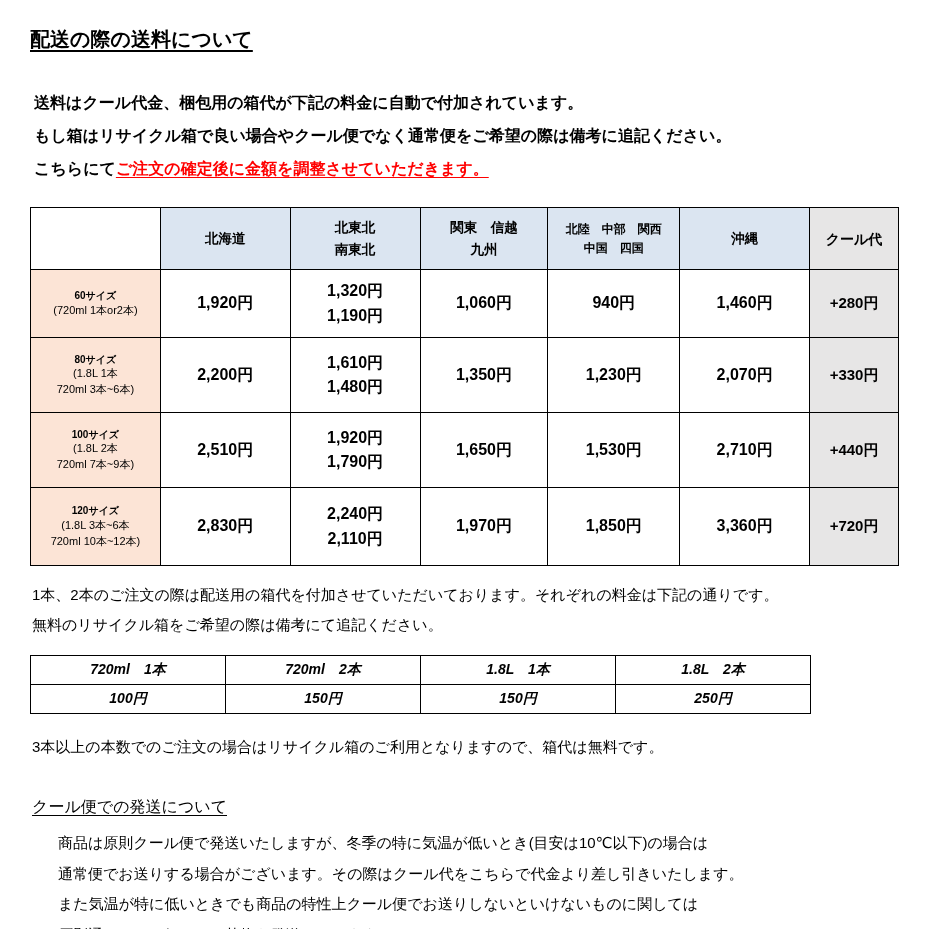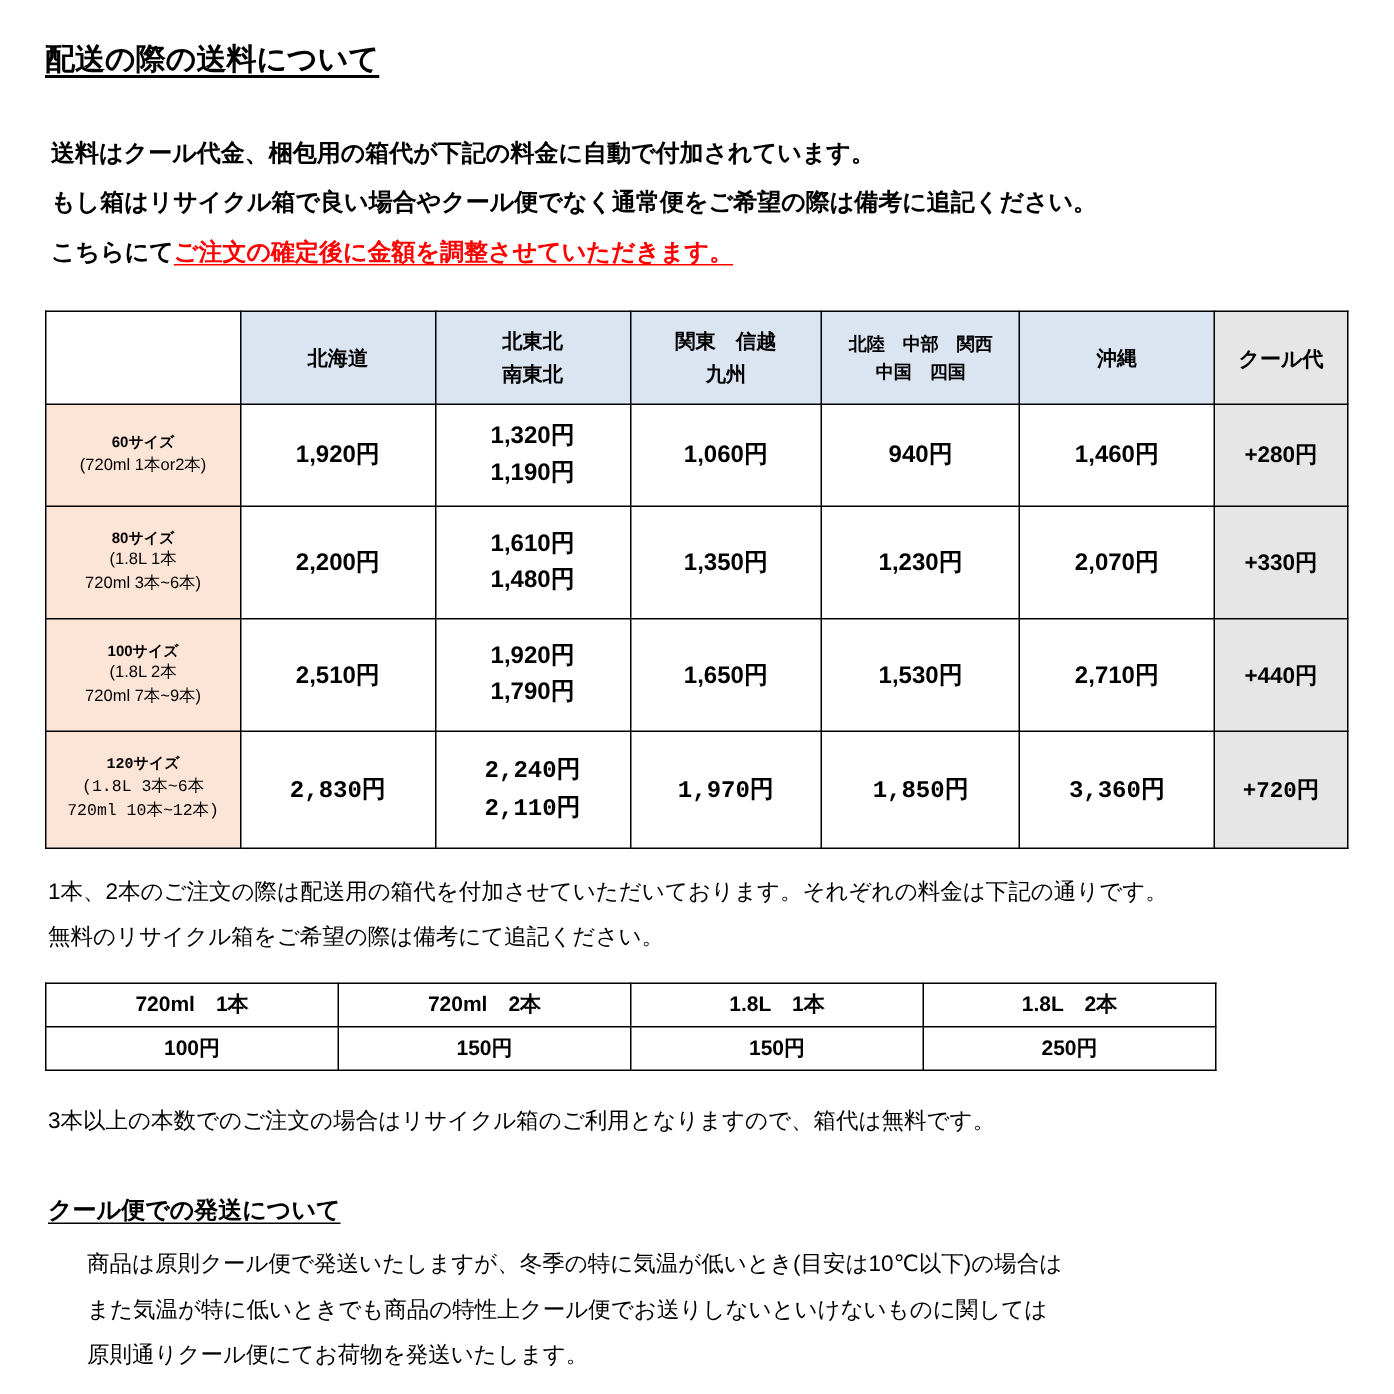--- a/index.html
+++ b/index.html
@@ -51,21 +51,21 @@
     font-size:13.5px;
     height:62px;
     line-height:1.6;
   }
   table.main th.corner{background:#ffffff;}
   table.main th.small{font-size:12px;}
   table.main th.cool-h{background:var(--cool-bg,#e7e6e6);font-size:14px;}
   .r60 td{height:68px;}
   .r80 td{height:75px;}
   .r100 td{height:75px;}
-  .r120 td{height:78px;font-family:Liberation Mono, monospace;}
+  .r120 td{height:78px;}
   td.size-cell{
     background:var(--size-bg,#fce4d6);
     text-align:left;
     padding-left:6px;
   }
   .size-label{font-weight:bold;font-size:10px;line-height:1.35;}
   .size-note{font-size:11px;line-height:1.45;}
   td.price{font-weight:bold;font-size:16px;}
   td.price .line{line-height:1.55;}
   td.cool{background:var(--cool-bg,#e7e6e6);font-weight:bold;font-size:15px;}
@@ -76,31 +76,32 @@
     margin:14px 0 16px 2px;
   }
 
   table.box td{
     border:1px solid #000;
     width:195px;
     height:29px;
     text-align:center;
     font-weight:bold;
     font-size:14px;
+    font-style:italic;
   }
 
   .recycle-note{
     font-size:15px;
     margin:24px 0 0 2px;
   }
 
   .cool-section{margin-top:40px;}
   .cool-heading{
     font-size:16px;
-    font-weight:bold;
+    font-weight:normal;
     text-decoration:underline;
     text-underline-offset:3px;
     margin:0 0 10px 2px;
   }
   .cool-body{
     font-size:15px;
     line-height:2.05;
     margin-left:28px;
   }
 </style>
@@ -243,18 +244,19 @@
       </tr>
     </tbody>
   </table>
 
   <div class="recycle-note">3本以上の本数でのご注文の場合はリサイクル箱のご利用となりますので、箱代は無料です。</div>
 
   <div class="cool-section">
     <div class="cool-heading">クール便での発送について</div>
     <div class="cool-body">
       <div>商品は原則クール便で発送いたしますが、冬季の特に気温が低いとき(目安は10℃以下)の場合は</div>
+      <div>通常便でお送りする場合がございます。その際はクール代をこちらで代金より差し引きいたします。</div>
       <div>また気温が特に低いときでも商品の特性上クール便でお送りしないといけないものに関しては</div>
       <div>原則通りクール便にてお荷物を発送いたします。</div>
     </div>
   </div>
 
 </div>
 
 </body></html>

